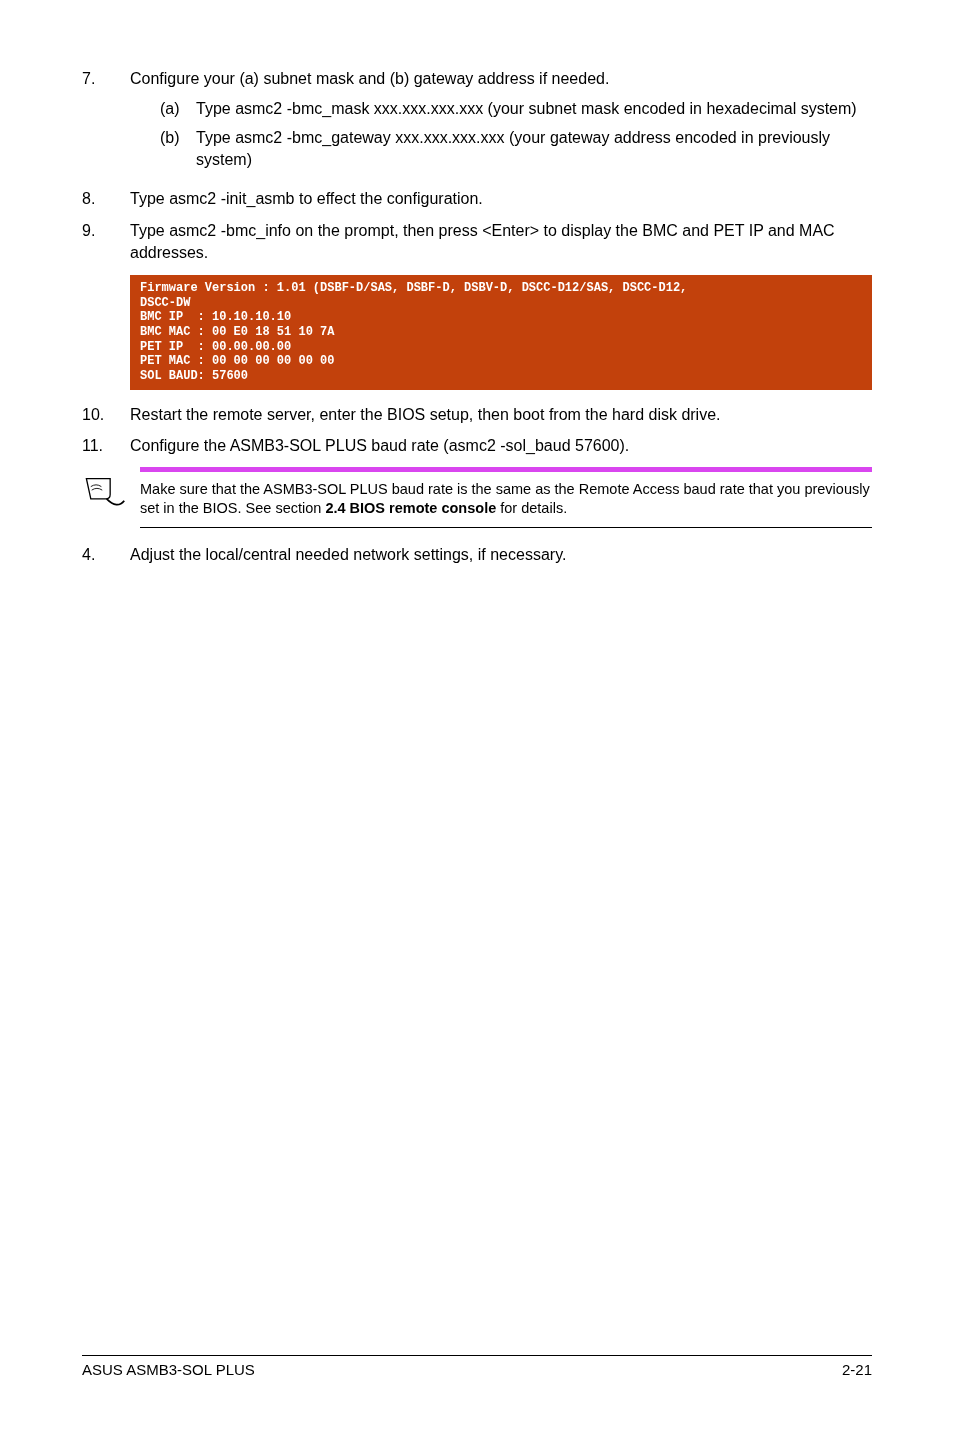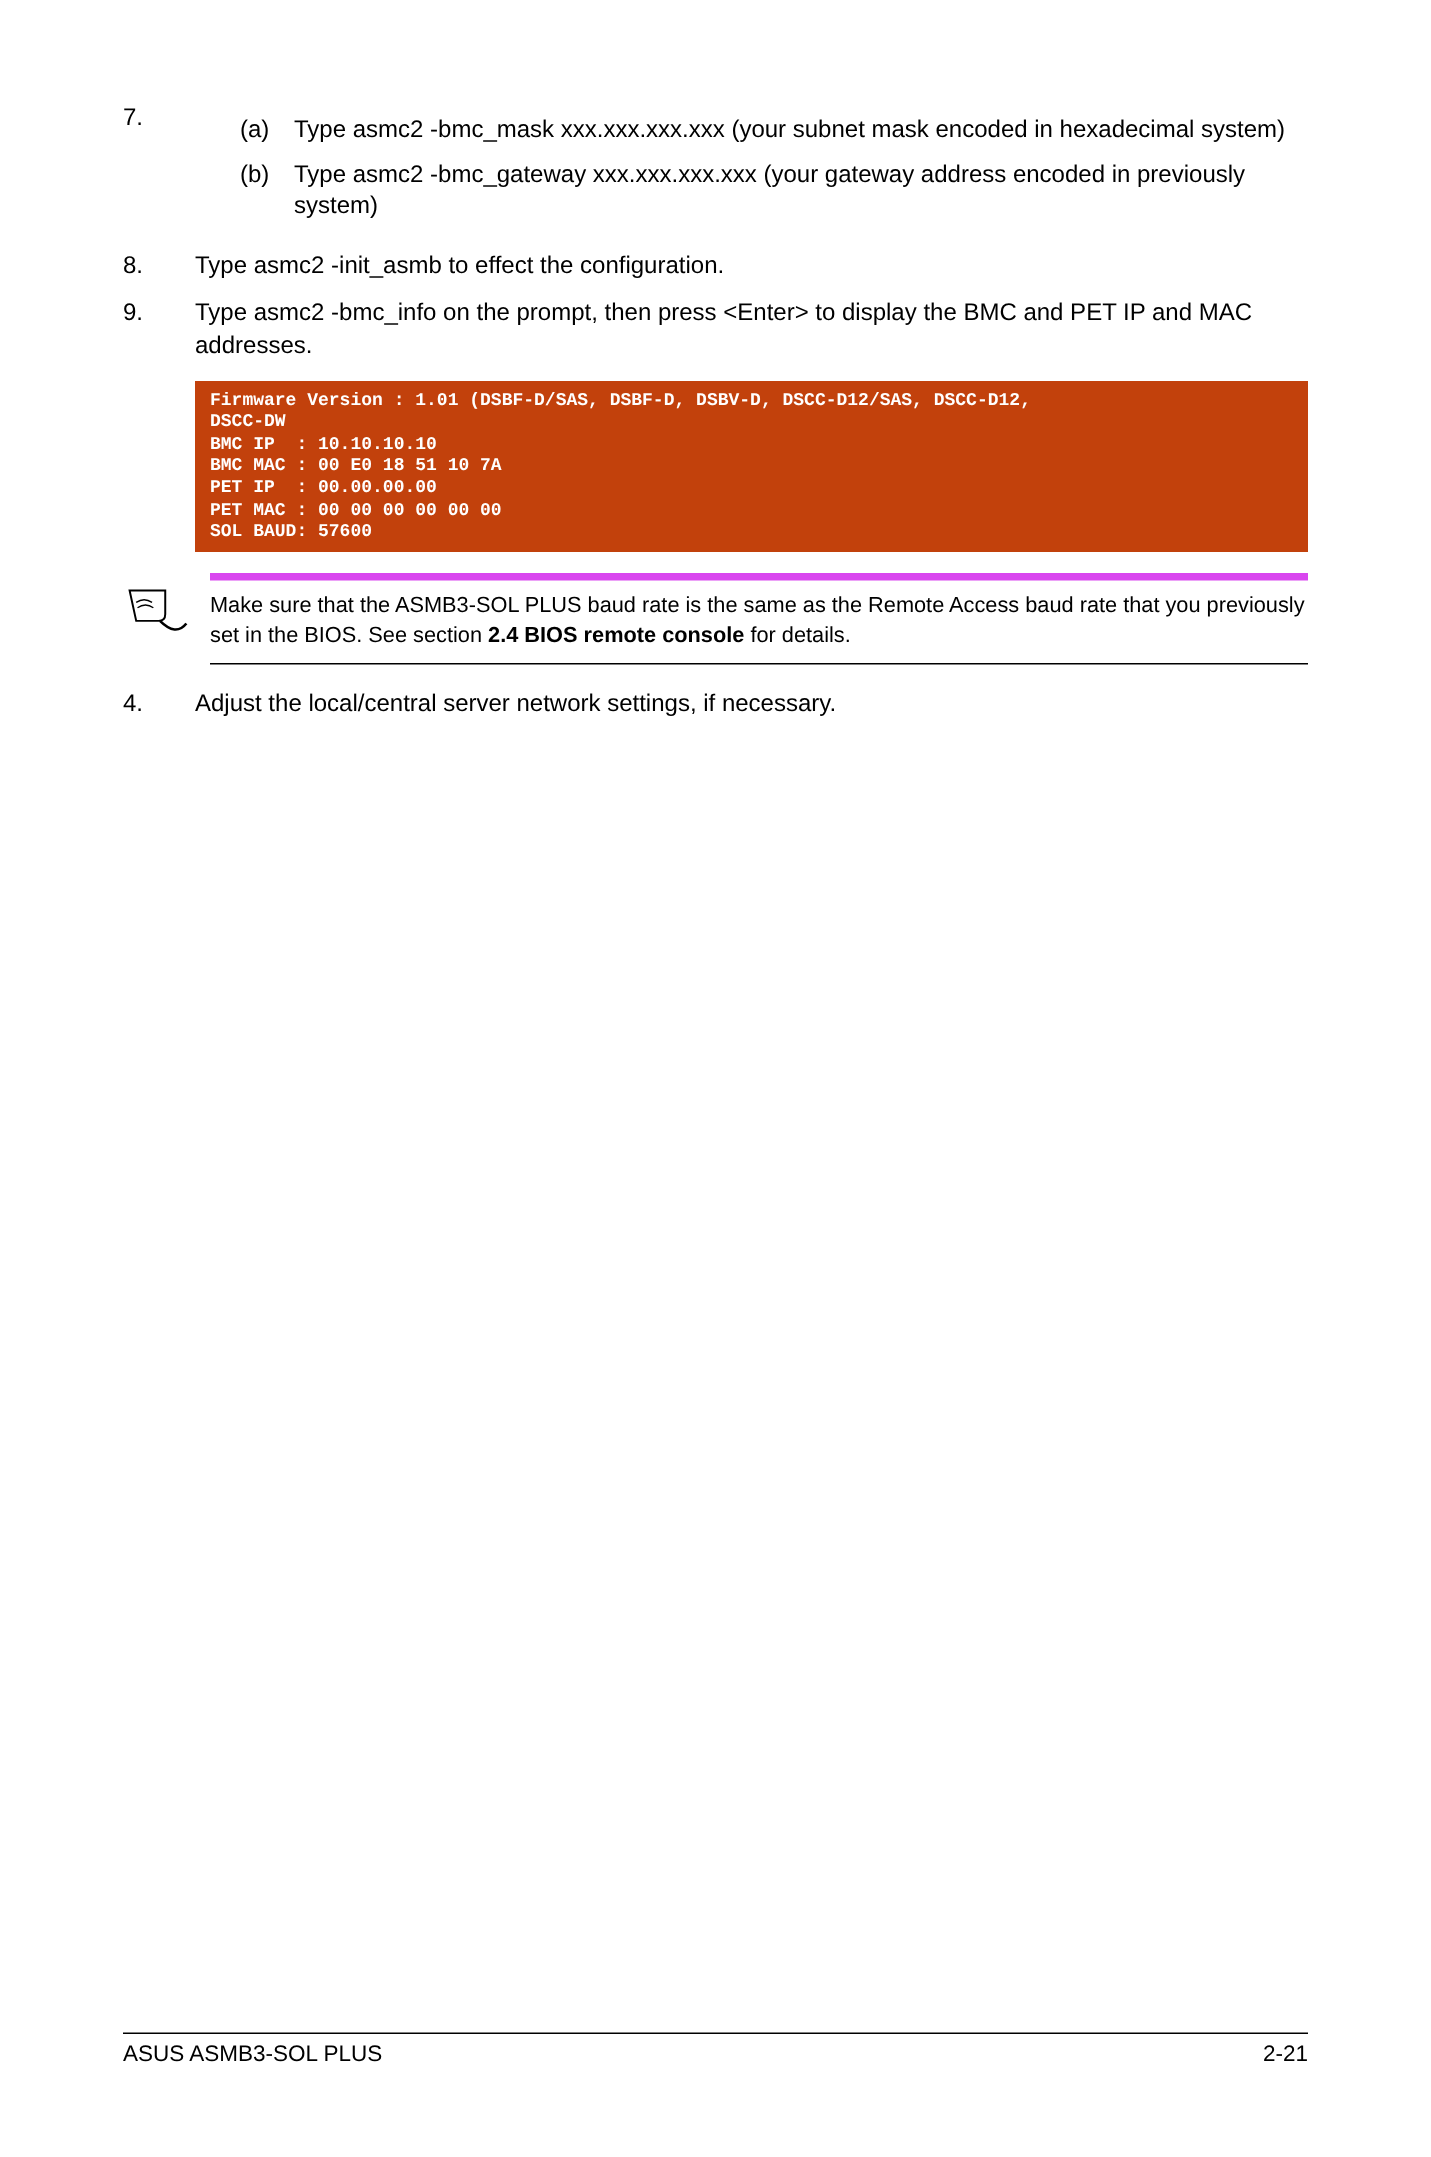--- a/index.html
+++ b/index.html
@@ -101,20 +101,21 @@
 </style>
 </head>
 <body>
 
 <div class="page">
   <ol class="main-list">
 
     <li>
       <div class="num">7.</div>
       <div class="body">
+        <div>Configure your (a) subnet mask and (b) gateway address if needed.</div>
         <ol class="sub-list">
           <li>
             <div class="let">(a)</div>
             <div class="body">Type asmc2 -bmc_mask xxx.xxx.xxx.xxx (your subnet mask encoded in hexadecimal system)</div>
           </li>
           <li>
             <div class="let">(b)</div>
             <div class="body">Type asmc2 -bmc_gateway xxx.xxx.xxx.xxx (your gateway address encoded in previously system)</div>
           </li>
         </ol>
@@ -133,39 +134,50 @@
   </ol>
 
   <div class="terminal">Firmware Version : 1.01 (DSBF-D/SAS, DSBF-D, DSBV-D, DSCC-D12/SAS, DSCC-D12,
 DSCC-DW
 BMC IP  : 10.10.10.10
 BMC MAC : 00 E0 18 51 10 7A
 PET IP  : 00.00.00.00
 PET MAC : 00 00 00 00 00 00
 SOL BAUD: 57600</div>
 
+  <ol class="main-list">
+    <li>
+      <div class="num">10.</div>
+      <div class="body">Restart the remote server, enter the BIOS setup, then boot from the hard disk drive.</div>
+    </li>
+
+    <li>
+      <div class="num">11.</div>
+      <div class="body">Configure the ASMB3-SOL PLUS baud rate (asmc2 -sol_baud 57600).</div>
+    </li>
+  </ol>
 
   <div class="note-row">
     <div class="note-icon">
       <svg viewBox="0 0 50 38">
         <path d="M5 5 L32 5 L32 23 Q32 28 27 28 L10 28 L5 5 Z" fill="none" stroke="#000" stroke-width="1.5"></path>
         <path d="M28 28 Q40 40 48 30" fill="none" stroke="#000" stroke-width="2"></path>
         <path d="M10 14 Q16 10 22 14" fill="none" stroke="#000" stroke-width="1"></path>
         <path d="M11 18 Q17 14 23 18" fill="none" stroke="#000" stroke-width="1"></path>
       </svg>
     </div>
     <div class="note-text">
       <span>Make sure that the ASMB3-SOL PLUS baud rate is the same as the Remote Access baud rate that you previously set in the BIOS. See section </span><span class="bold">2.4 BIOS remote console</span><span> for details.</span>
     </div>
   </div>
 
   <ol class="main-list">
     <li>
       <div class="num">4.</div>
-      <div class="body">Adjust the local/central server network settings, if necessary.</div>
+      <div class="body">Adjust the local/central needed network settings, if necessary.</div>
     </li>
   </ol>
 
 </div>
 
 <div class="footer">
   <span>ASUS ASMB3-SOL PLUS</span>
   <span>2-21</span>
 </div>
 

